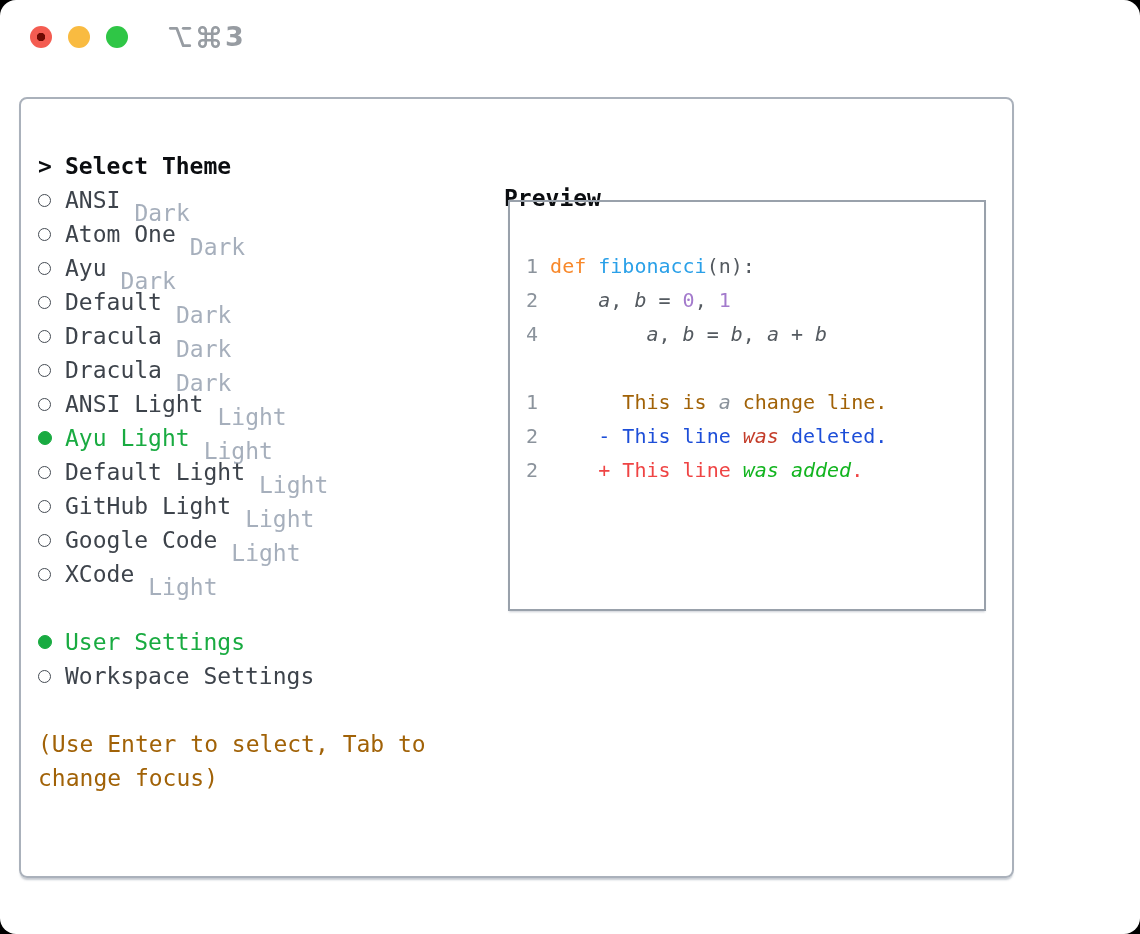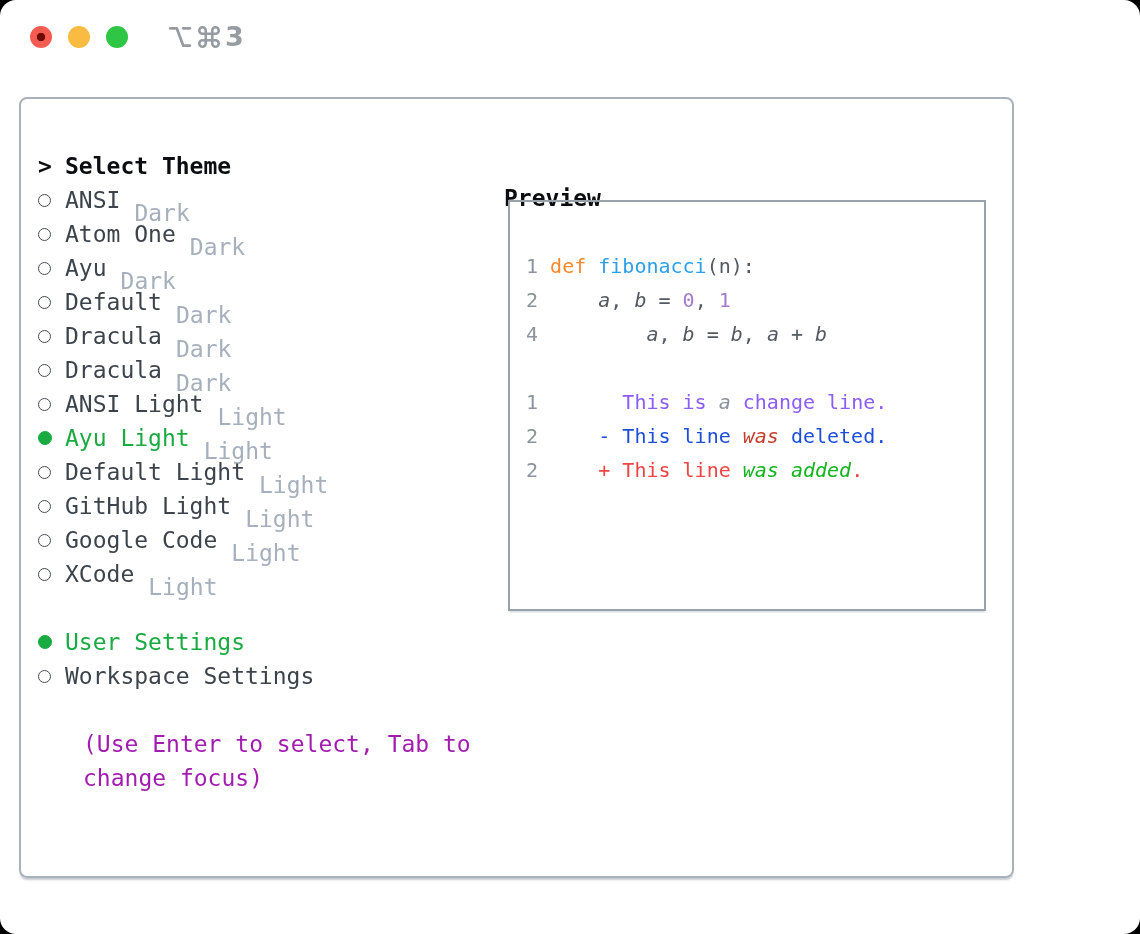--- a/index.html
+++ b/index.html
@@ -32,38 +32,38 @@
   .row{display:flex;height:34px;align-items:center;}
   .marker-col{width:27px;flex:none;display:flex;align-items:center;}
   .ring{display:block;width:13px;height:13px;box-sizing:border-box;border:1.5px solid #464c54;border-radius:50%;}
   .ring.sel{background:#19ab41;border-color:#19ab41;width:14px;height:14px;}
   .chev{font-weight:700;color:#0b0d10;}
   .header-label{font-weight:700;color:#0b0d10;}
   .label{color:#3d434b;white-space:pre;}
   .label.sel{color:#19ab41;}
   .suffix{color:#a6afbc;margin-left:14px;white-space:pre;margin-top:25px;}
   .spacer-row{height:34px;}
-  .help{color:#a21caf;width:430px;margin-left:45px;}
+  .help{color:#a16207;width:430px;}
 
   
   .preview-header{position:absolute;left:483px;top:50px;font-size:23px;line-height:34px;margin-top:32px;}
   .preview-box{
     position:absolute;left:487px;top:101px;width:478px;height:411px;
     border:2px solid #99a1ab;box-sizing:border-box;padding:47px 0 0 16px;
     box-shadow:0 2px 2px -1px rgba(125,136,150,.4);
   }
   .cline{height:34px;line-height:34px;font-size:20px;white-space:pre;}
   .tk-ln{color:#8b939c;}
   .tk-kw{color:#f8882a;}
   .tk-fn{color:#2aa0e8;}
   .tk-pl{color:#545a60;}
   .tk-num{color:#a37acc;}
   .tk-call{color:#f07171;}
   .tk-var{color:#545a60;font-style:italic;}
-  .tk-ctx{color:#8b5cf6;}
+  .tk-ctx{color:#a16207;}
   .tk-ctxi{color:#8b939c;font-style:italic;}
   .tk-del{color:#1d4ed8;}
   .tk-deli{color:#c43d2a;font-style:italic;}
   .tk-add{color:#ef4444;}
   .tk-addi{color:#12b41f;font-style:italic;}
 </style>
 </head>
 <body>
 
 <div class="window">

